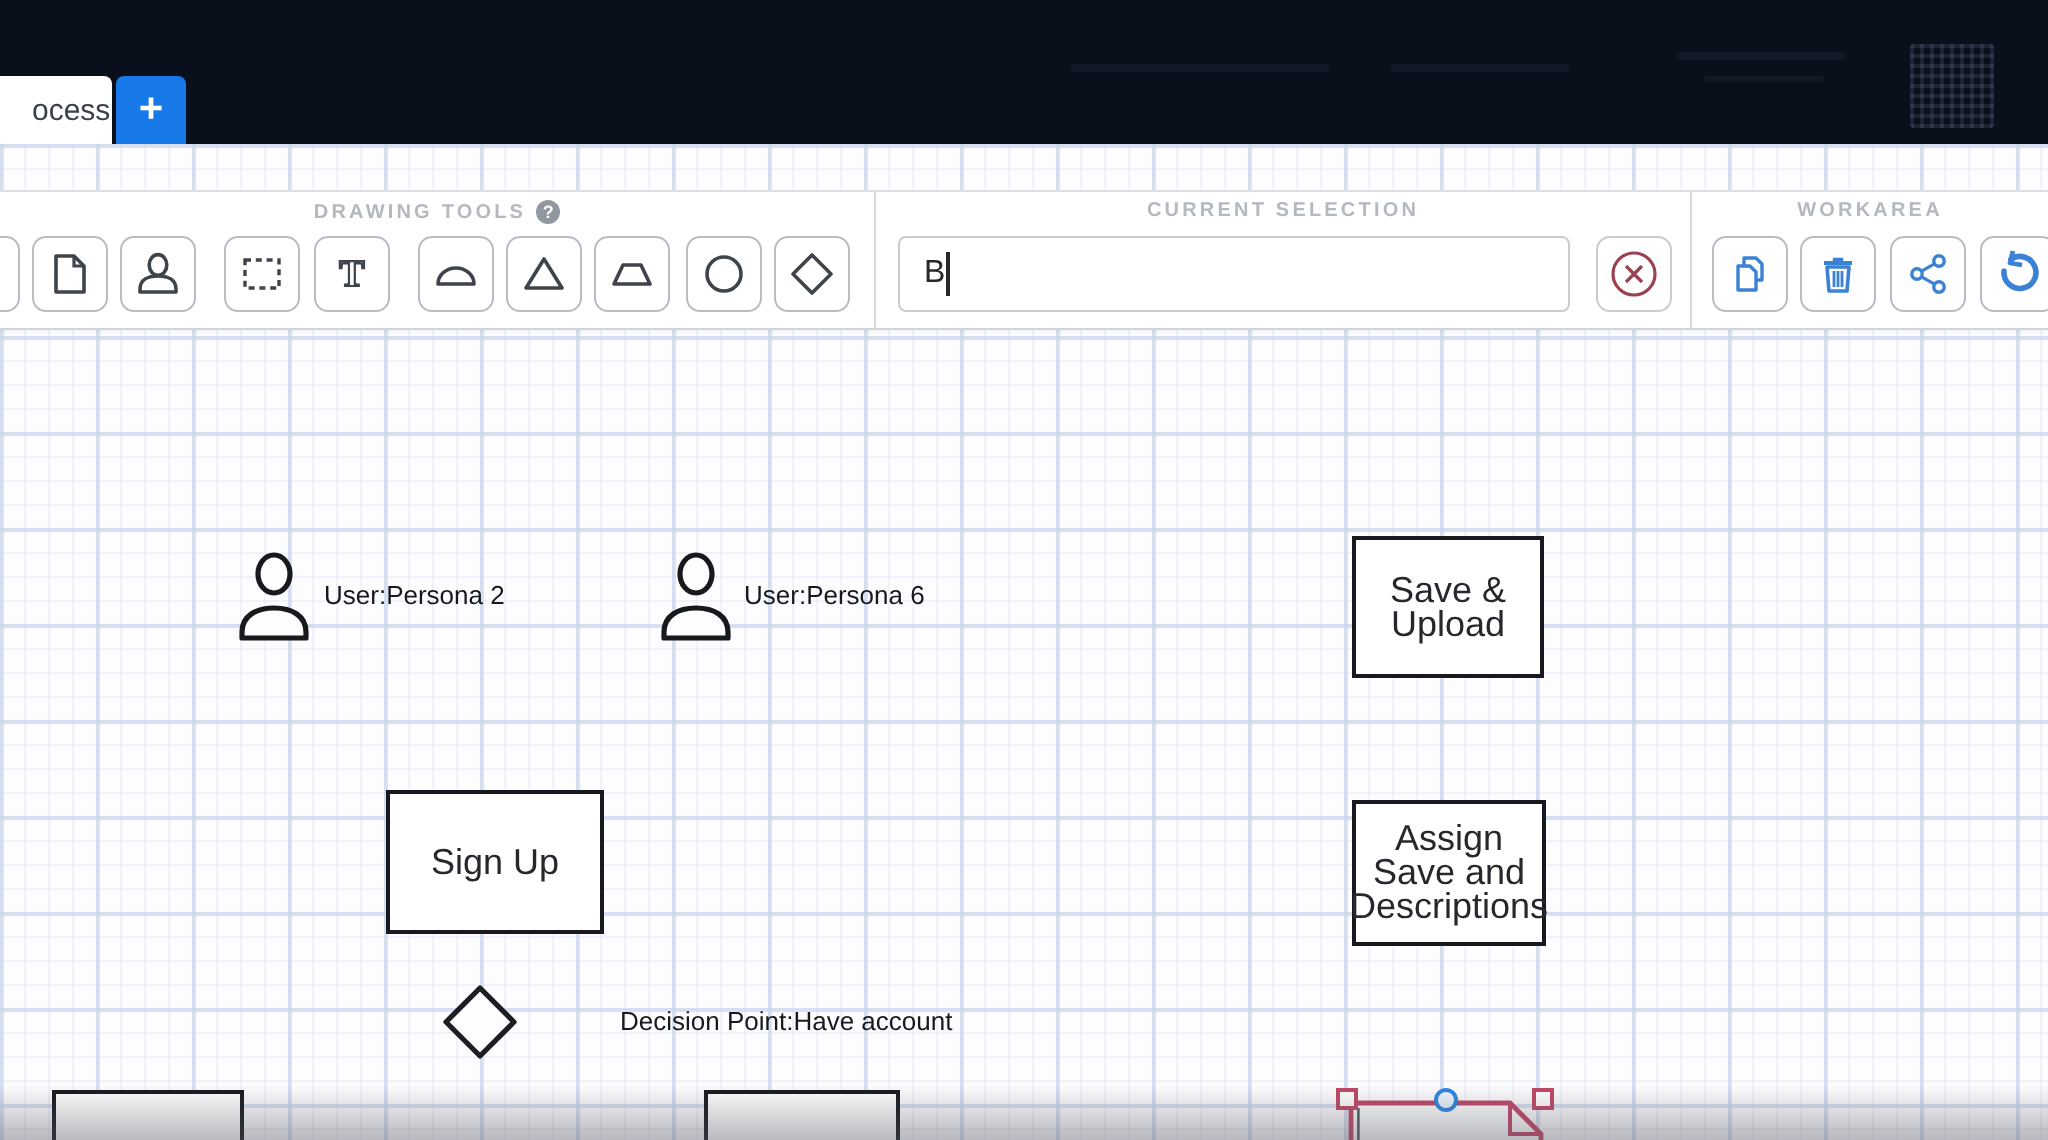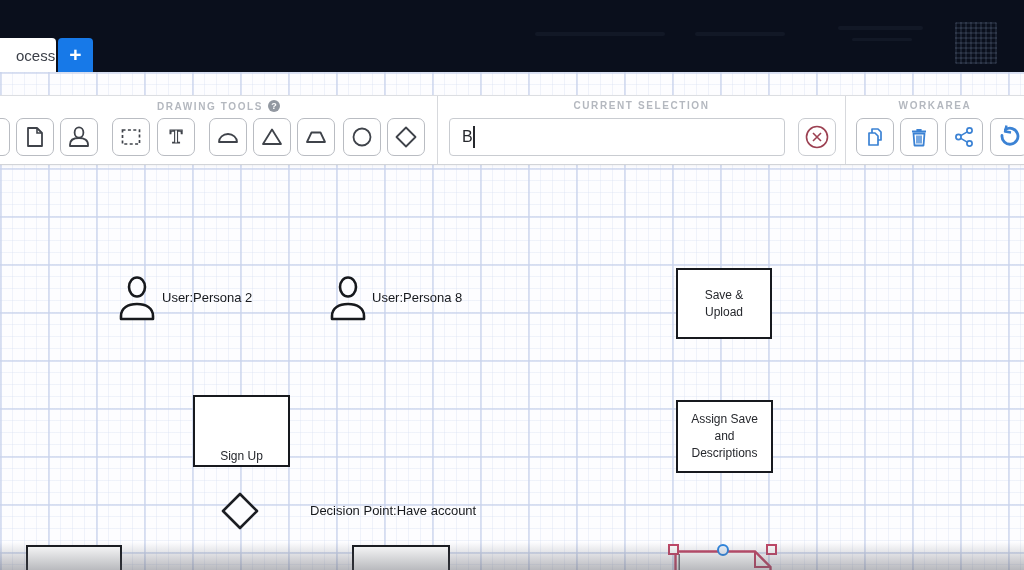--- a/index.html
+++ b/index.html
@@ -51,21 +51,21 @@
     border-radius:4px; font-family:"Liberation Sans", sans-serif; font-size:16px; color:#26282d;
     padding:0 0 0 12px; outline:none; background:#fff; }
   .caret { position:absolute; left:35px; top:30px; width:1.5px; height:22px; background:#26282d; }
   .clear-btn { position:absolute; left:360px; top:22px; width:38px; height:38px; background:#fff;
     border:1px solid #c9ccd1; border-radius:7px; display:flex; align-items:center; justify-content:center; }
   .wa-btn { position:absolute; top:22px; width:38px; height:38px; background:#fff;
     border:1px solid #b9bcc2; border-radius:7px; display:flex; align-items:center; justify-content:center; }
 
   
   .node-box { position:absolute; background:#fff; border:2.4px solid #17191e; display:flex;
-    align-items:center; justify-content:center; text-align:center; font-size:12px; color:#26282d;
+    align-items:center; justify-content:center; text-align:center; font-size:18px; color:#26282d;
     line-height:17px; z-index:10; }
   .persona { position:absolute; z-index:10; }
   .node-label { position:absolute; font-size:13px; color:#17191d; white-space:nowrap; z-index:10; }
   .node-label b { font-weight:normal; }
   .diamond-wrap { position:absolute; z-index:10; }
 
   
   .sel-shape { position:absolute; left:674px; top:478px; width:98px; height:74px; z-index:12; }
   .sel-shape .shape-text { position:absolute; left:0; top:0; width:98px; height:74px; display:flex;
     align-items:center; justify-content:center; font-size:13px; color:#26282d; }
@@ -92,28 +92,28 @@
     <b>User:</b><span>Persona 2</span>
   </div>
 
   <div class="persona" style="left:329px; top:204px;">
     <svg width="38" height="45" viewBox="0 0 38 45">
       <path d="M3,43 v-3 c0,-8 7,-12 16,-12 s16,4 16,12 v3 z" fill="#fdfdff" stroke="#17191d" stroke-width="2.6" stroke-linejoin="round"></path>
       <ellipse cx="19" cy="11" rx="8" ry="9.5" fill="#fdfdff" stroke="#17191d" stroke-width="2.6"></ellipse>
     </svg>
   </div>
   <div class="node-label" style="left:372px; top:218px;">
-    <b>User:</b><span>Persona 8</span>
+    <b>User:</b><span>Persona 6</span>
   </div>
 
   <div class="node-box" style="left:676px; top:196px; width:96px; height:71px; padding:0 13px;">
     <span>Save &amp; Upload</span>
   </div>
 
-  <div class="node-box" style="left:193px; top:323px; width:97px; height:72px;align-items:flex-end;">
+  <div class="node-box" style="left:193px; top:323px; width:109px; height:72px;">
     <span>Sign Up</span>
   </div>
 
   <div class="node-box" style="left:676px; top:328px; width:97px; height:73px; padding:0 7px;">
     <span>Assign Save and Descriptions</span>
   </div>
 
   <div class="diamond-wrap" style="left:220px; top:419px;">
     <svg width="40" height="40" viewBox="0 0 40 40">
       <path d="M20,3 L37,20 L20,37 L3,20 Z" fill="#fdfdff" stroke="#1c1e23" stroke-width="2.6" stroke-linejoin="round"></path>

